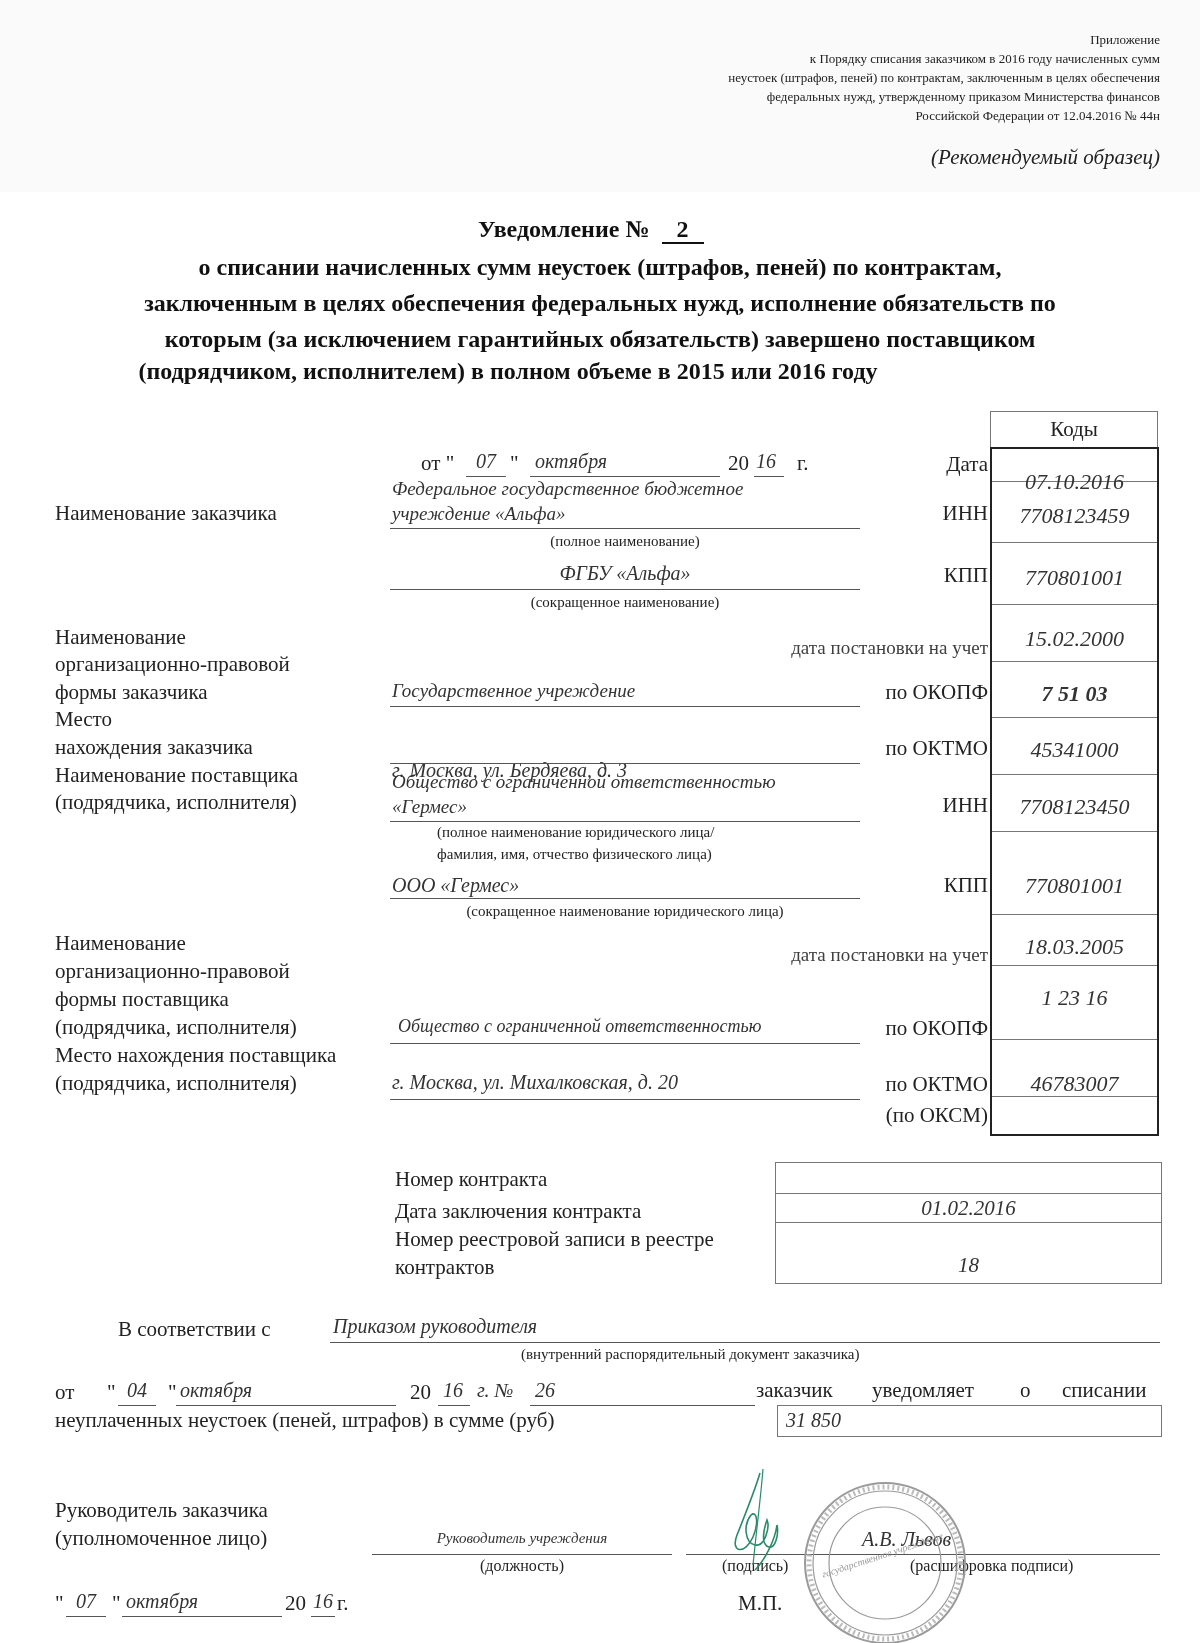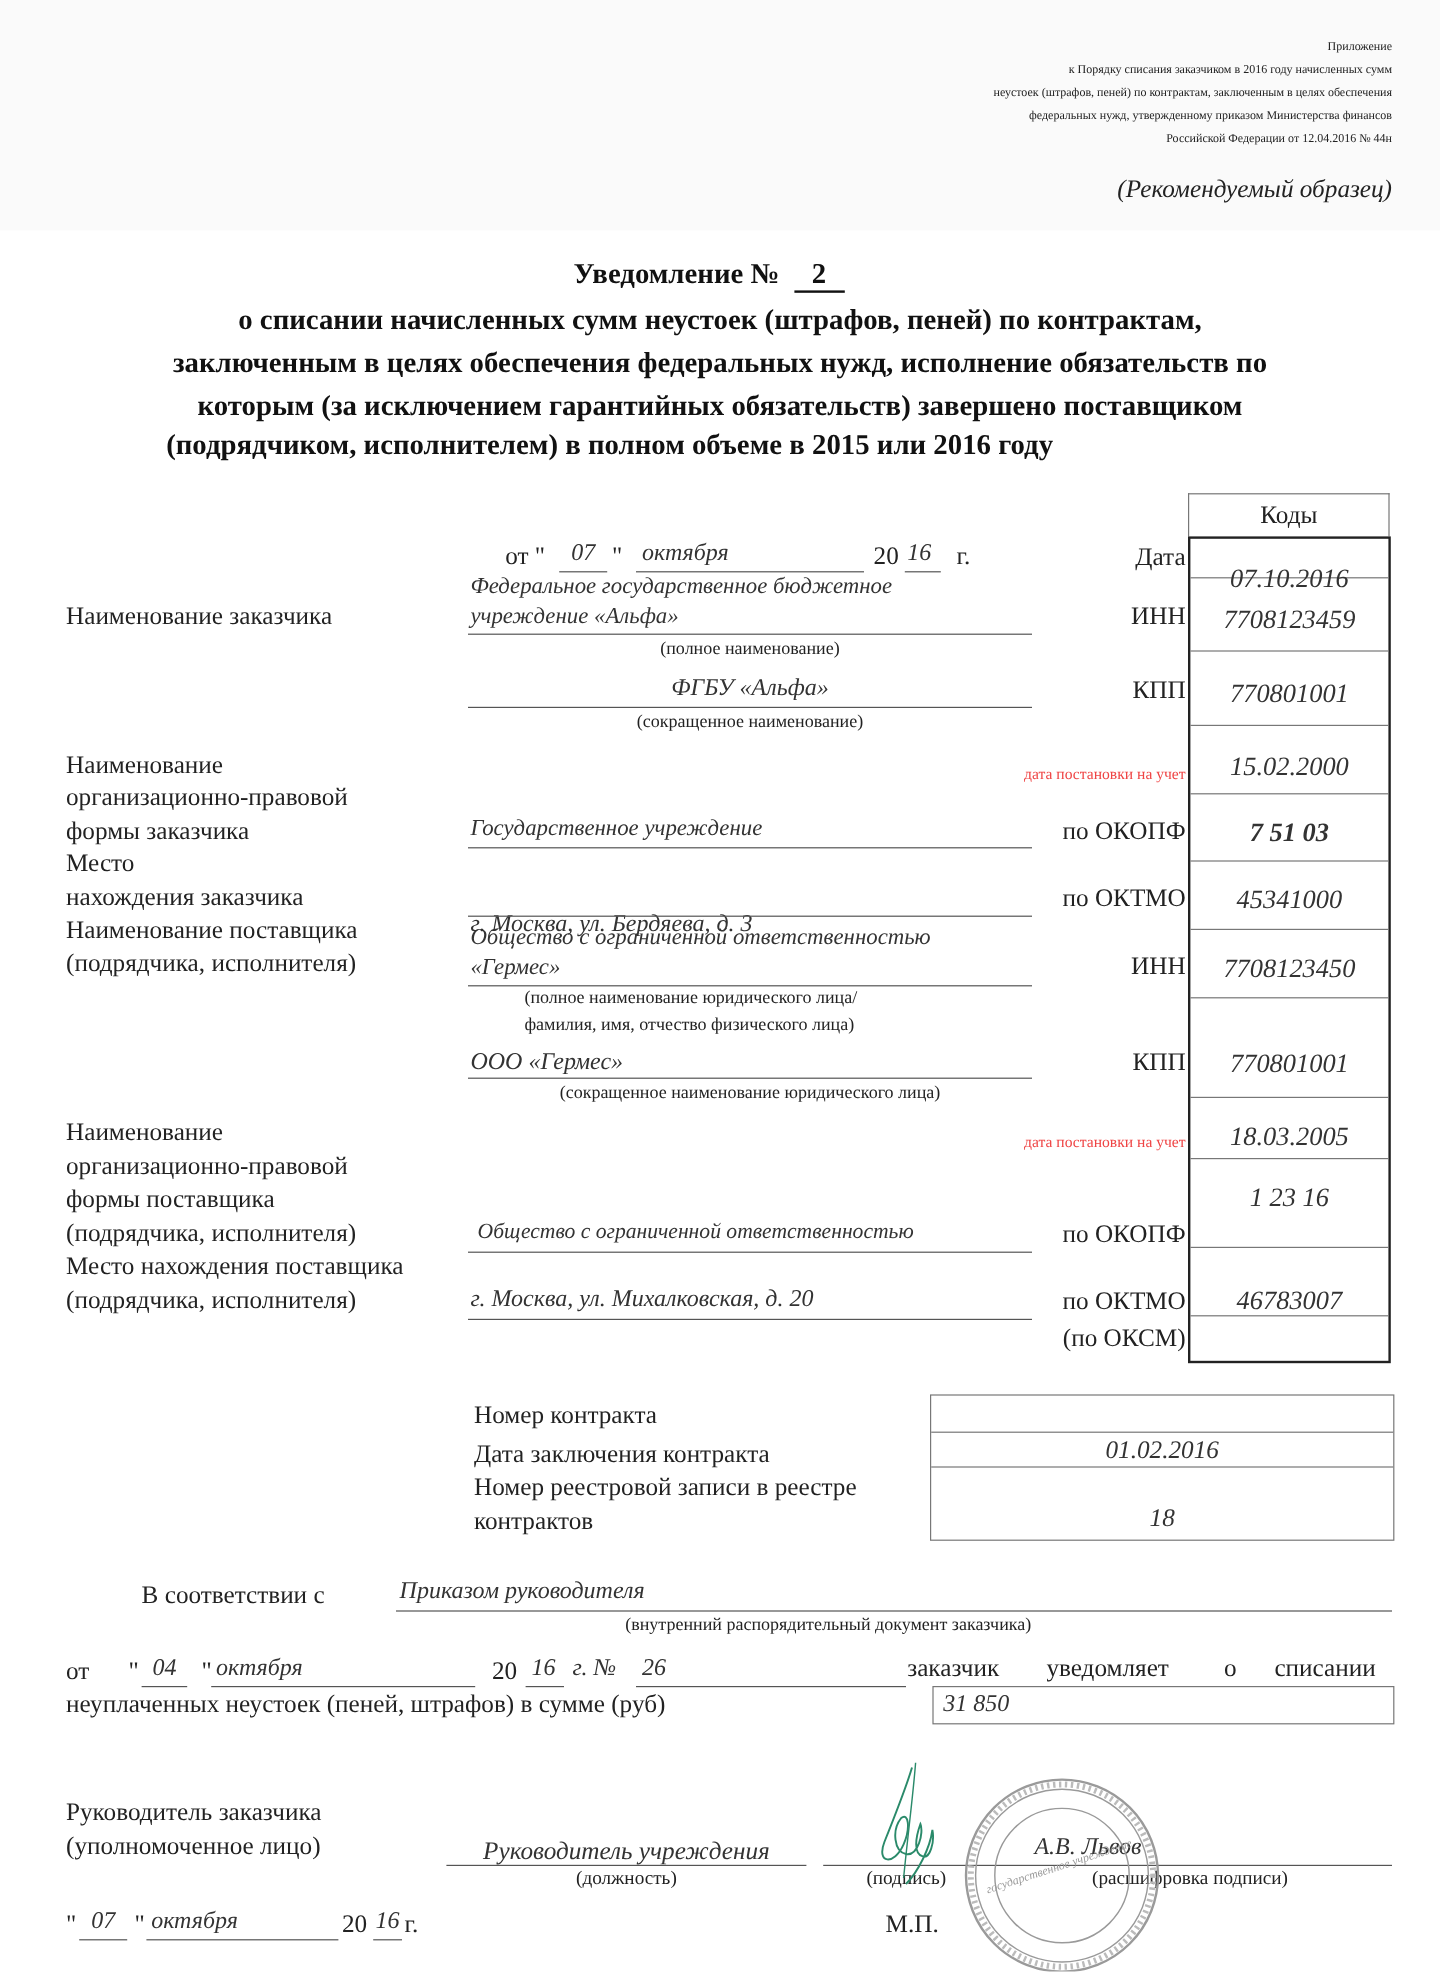--- a/index.html
+++ b/index.html
@@ -6,26 +6,26 @@
   body {
     width: 1200px; height: 1643px; position: relative; overflow: hidden;
     background: #ffffff;
     font-family: "Liberation Serif", "DejaVu Serif", serif;
     color: #1a1a1a;
   }
   .topband { position: absolute; left: 0; top: 0; width: 1200px; height: 192px; background: #fafafa; }
   .abs { position: absolute; white-space: nowrap; }
   .r { text-align: right; }
   .c { text-align: center; }
-  .hdr { font-size: 10px; line-height: 19px; color: #222; }
+  .hdr { font-size: 13px; line-height: 19px; color: #222; }
   .sample { font-size: 21px; color: #222; }
   .title { font-weight: bold; font-size: 24px; line-height: 34px; color: #111; }
   .lbl { font-size: 21px; line-height: 27px; color: #222; }
   .small { font-size: 15px; line-height: 19px; color: #222; }
-  .tiny { font-size: 13px; color: #ef4444; }
+  .tiny { font-size: 19px; color: #404040; }
   .fill { font-style: italic; font-size: 20px; color: #333; }
   .uline { position: absolute; height: 0; border-top: 1.5px solid #555; }
   .codes {
     position: absolute; left: 990px; top: 411px; width: 168px; height: 723px;
   }
   .codes .head {
     position: absolute; left: 0; top: 0; width: 166px; height: 35px;
     border: 1px solid #777; border-bottom: none;
     font-size: 21px; text-align: center; line-height: 35px; color: #222;
   }
@@ -193,21 +193,21 @@
 <div class="abs lbl" style="left:1020px;top:1377px;">о</div>
 <div class="abs lbl" style="left:1062px;top:1377px;">списании</div>
 <div class="abs lbl" style="left:55px;top:1407px;">неуплаченных неустоек (пеней, штрафов) в сумме (руб)</div>
 <div class="sumbox">
   <div class="abs fill" style="left:8px;top:3px;">31 850</div>
 </div>
 
 <div class="abs lbl" style="left:55px;top:1497px;">Руководитель заказчика</div>
 <div class="abs lbl" style="left:55px;top:1525px;">(уполномоченное лицо)</div>
 
-<div class="abs fill c" style="left:372px;width:300px;top:1530px;font-size:21px;">Руководитель учреждения</div>
+<div class="abs fill c" style="left:372px;width:300px;top:1530px;font-size:15px;">Руководитель учреждения</div>
 <div class="uline" style="left:372px;top:1554px;width:300px;"></div>
 <div class="abs small c" style="left:372px;width:300px;top:1556px;font-size:16px;">(должность)</div>
 
 <div class="uline" style="left:686px;top:1554px;width:474px;"></div>
 <div class="abs small" style="left:722px;top:1556px;font-size:16px;">(подпись)</div>
 <div class="abs fill" style="left:862px;top:1528px;font-size:20px;">А.В. Львов</div>
 <div class="abs small" style="left:910px;top:1556px;font-size:16px;">(расшифровка подписи)</div>
 
 <div class="abs lbl" style="left:738px;top:1590px;">М.П.</div>
 

